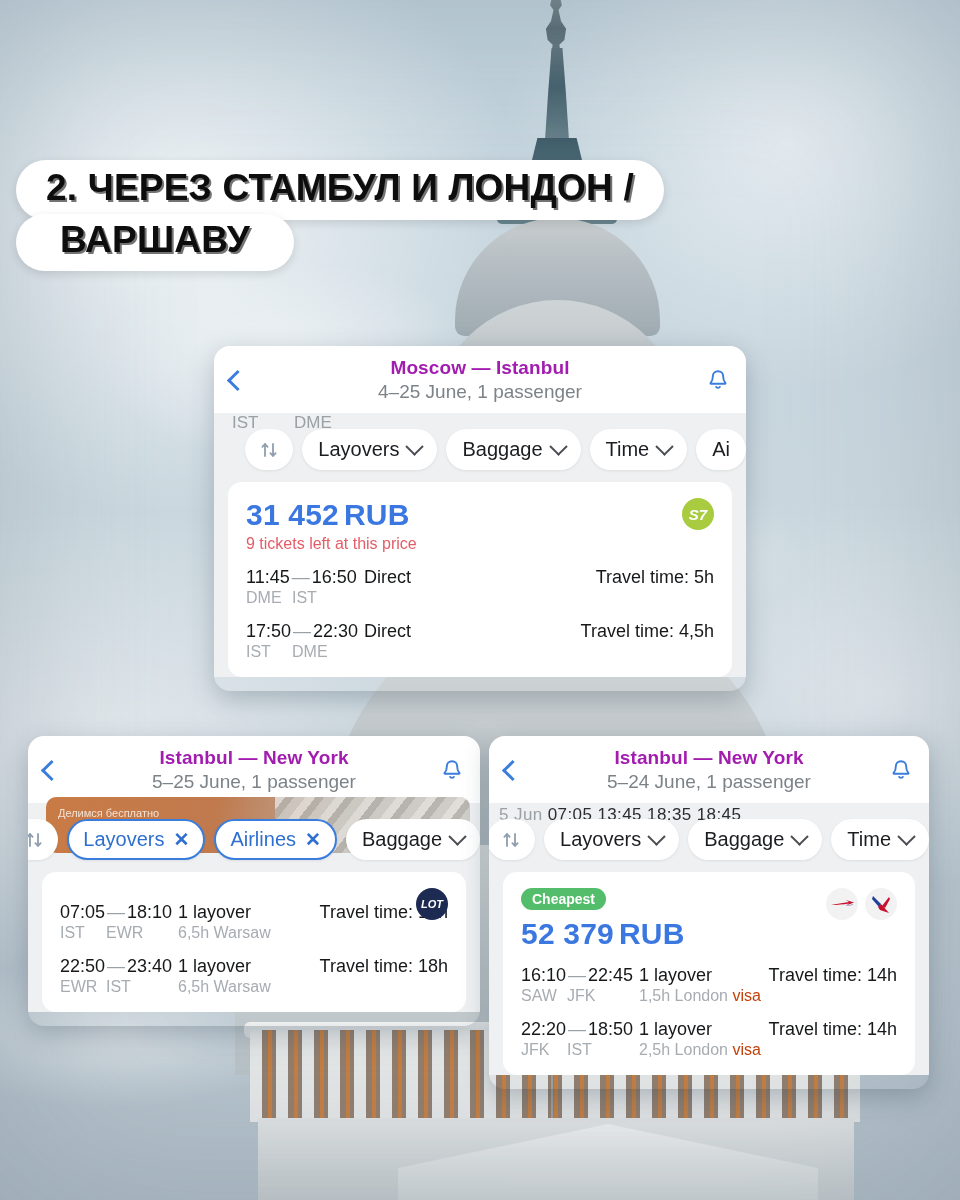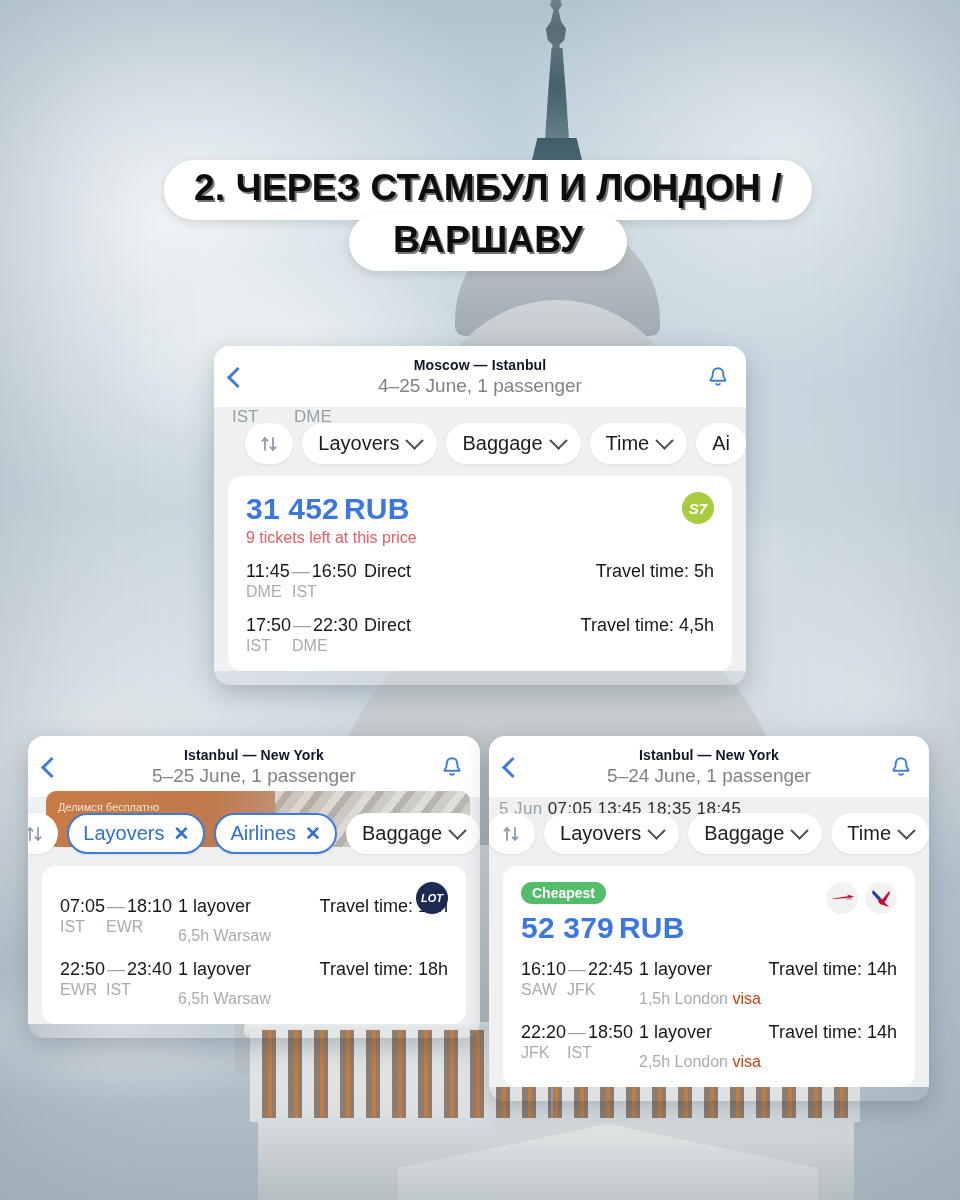--- a/index.html
+++ b/index.html
@@ -68,38 +68,38 @@
     background:linear-gradient(180deg,#f0f1f1,#d3d8da); border-radius:6px; filter:blur(.3px); }
   .podium { position:absolute; left:258px; top:1118px; width:596px; height:82px;
     background:linear-gradient(180deg,#dfe2e3,#c3cacd); filter:blur(.3px); }
   .pediment { position:absolute; left:398px; top:1124px; width:420px; height:76px;
     background:linear-gradient(180deg,#eceeee,#cfd5d7);
     clip-path:polygon(50% 0,100% 58%,100% 100%,0 100%,0 58%); filter:blur(.3px); }
   .flagpole { position:absolute; left:551px; top:1068px; width:2px; height:62px; background:#96a1a7; }
   .vignette { position:absolute; inset:0; box-shadow:inset 0 0 180px rgba(120,135,145,.35); }
 
   
-  .title-wrap { position:absolute; left:16px; right:0; top:160px; text-align:center; z-index:5; }
+  .title-wrap { position:absolute; left:16px; right:0; top:160px; text-align:left; z-index:5; }
   .title-line {
     display:inline-block; background:#fff; border-radius:34px;
     padding:6px 30px 10px; margin:0 0 -6px 0;
     font-size:37px; font-weight:bold; letter-spacing:.2px;
     color:#0d0d0d; line-height:1.18;
     text-shadow:2px 2px 0 rgba(0,0,0,.55);
     box-shadow:0 3px 10px rgba(0,0,0,.12);
   }
   .title-line.l2 { padding:4px 44px 10px; }
 
   
   .card { position:absolute; border-radius:16px; overflow:hidden;
     box-shadow:0 8px 26px rgba(40,60,80,.28); z-index:6; }
   .card-head { background:#fff; padding:11px 16px 10px; display:flex; align-items:center; }
   .back-chev { width:26px; flex:0 0 26px; }
   .head-mid { flex:1; text-align:center; }
-  .head-title { font-size:14px; font-weight:bold; color:#0f172a; letter-spacing:.1px; }
+  .head-title { font-size:19px; font-weight:bold; color:#a21caf; letter-spacing:.1px; }
   .head-sub { font-size:19px; color:#7c8388; margin-top:2px; }
   .bell { width:26px; flex:0 0 26px; display:flex; justify-content:flex-end; }
 
   .card-body { position:relative; background:#eef0f2; }
   .ghost-row { position:absolute; left:0; right:0; top:0; height:30px;
     display:flex; align-items:flex-start; padding-left:18px; gap:0;
     color:#9aa1a6; font-size:17px; overflow:hidden; white-space:nowrap; }
   .ghost-row .g1 { width:62px; }
   .promo { position:absolute; left:18px; right:10px; top:-6px; height:56px;
     background:linear-gradient(100deg,#c97b45 0%,#c07a4e 40%,#b9b4ac 74%,#d7d3cd 100%);
@@ -138,21 +138,21 @@
   .logo.pale{ background:#f2f2f2; }
 
   .leg { display:flex; align-items:flex-end; margin-top:14px; font-size:18px; }
   .leg .times { width:118px; color:#16181a; flex:0 0 118px; white-space:nowrap; }
   .leg .dash { color:#9aa1a6; margin:0 2px; }
   .leg .stops { flex:1; color:#16181a; }
   .leg .tt { color:#16181a; text-align:right; white-space:nowrap; }
   .leg2 { display:flex; margin-top:1px; font-size:16px; color:#a7acb1; }
   .leg2 .a1 { width:46px; flex:0 0 46px; }
   .leg2 .a2 { width:72px; flex:0 0 72px; }
-  .leg2 .via { flex:1;margin-top:9px; }
+  .leg2 .via { flex:1; }
   .leg2 .visa { color:#c2410c; }
 
   .bchev { display:block; width:15px; height:15px; border-left:3.4px solid #3b7ddd;
     border-bottom:3.4px solid #3b7ddd; transform:rotate(45deg); }
 
   
   #card1 { left:214px; top:346px; width:532px; }
   #card2 { left:28px;  top:736px; width:452px; }
   #card3 { left:489px; top:736px; width:440px; }
 </style>

